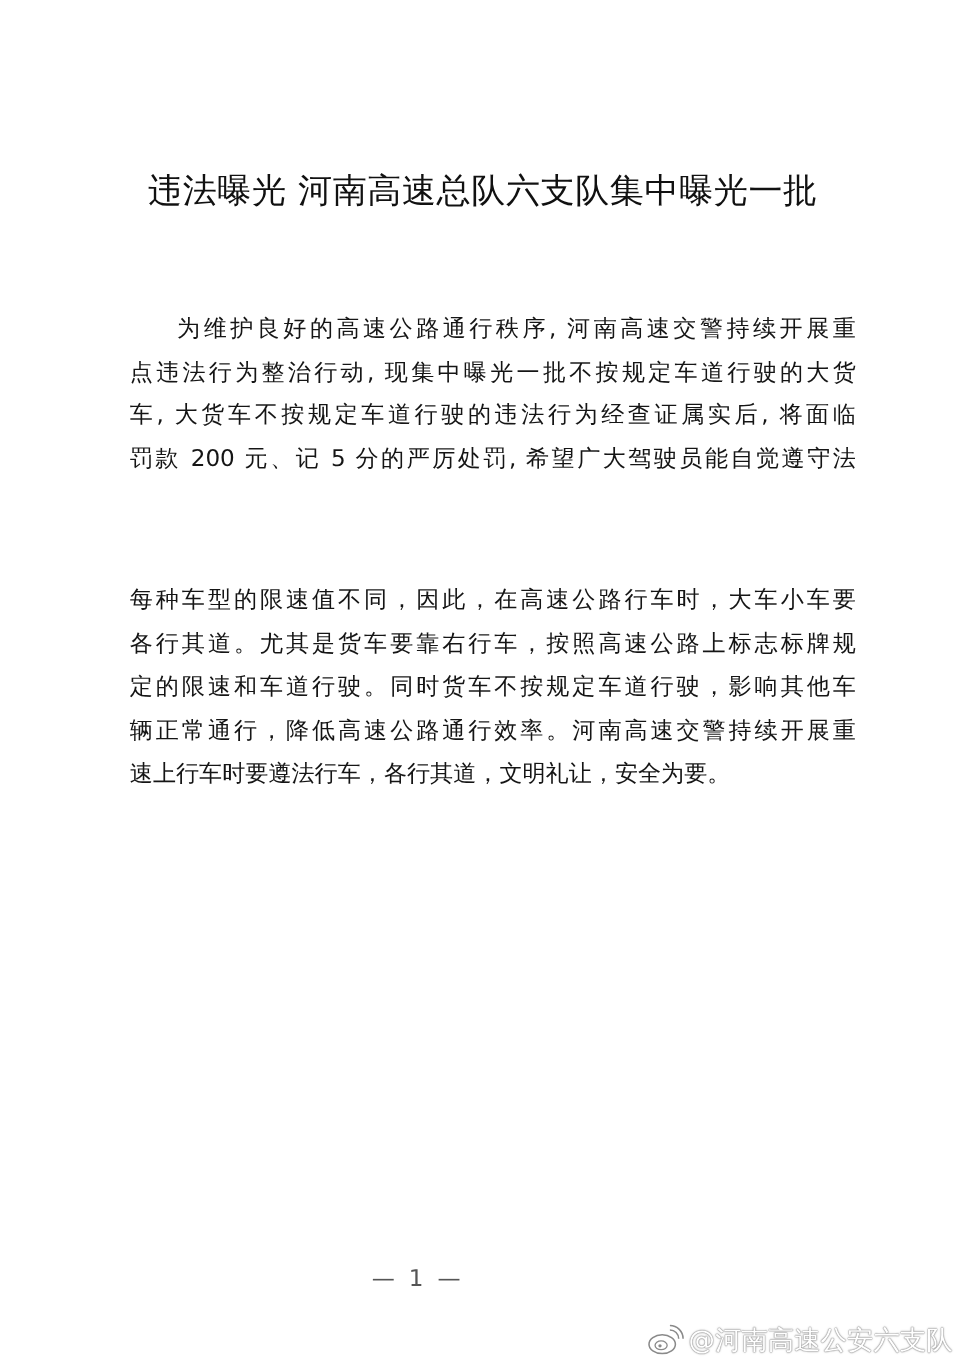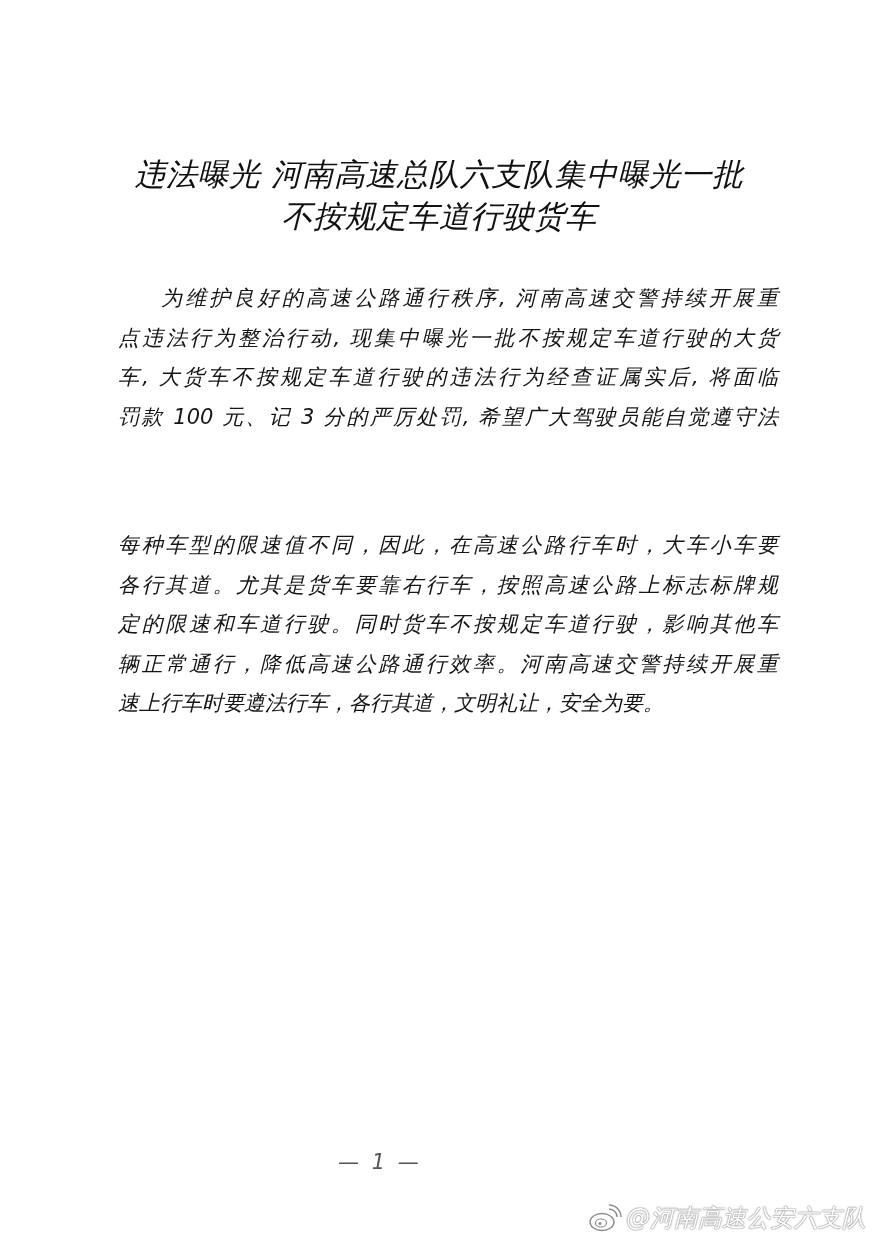--- a/index.html
+++ b/index.html
@@ -13,21 +13,20 @@
       position: relative;
       overflow: hidden;
       font-family: "DejaVu Sans", "Liberation Sans", sans-serif;
       color: #111111;
     }
     .page {
       position: absolute;
       left: 0; top: 0;
       width: 878px; height: 1241px;
       background: #ffffff;
-      font-style: italic;
     }
     .title {
       position: absolute;
       left: 0;
       width: 878px;
       text-align: center;
       font-size: 31px;
       line-height: 44px;
       letter-spacing: 0.5px;
       font-weight: 500;
@@ -82,27 +81,26 @@
       margin-right: 4px;
       display: inline-block;
     }
   </style>
 </head>
 <body>
 
 <div class="page">
 
   <div class="title line1">违法曝光  河南高速总队六支队集中曝光一批</div>
-  <div class="title line2">不按规定车道行驶货车</div>
 
   <div class="para para1">
     <span class="line indent">为维护良好的高速公路通行秩序, 河南高速交警持续开展重</span>
     <span class="line">点违法行为整治行动, 现集中曝光一批不按规定车道行驶的大货</span>
     <span class="line">车, 大货车不按规定车道行驶的违法行为经查证属实后, 将面临</span>
-    <span class="line">罚款 100 元、记 3 分的严厉处罚, 希望广大驾驶员能自觉遵守法</span>
+    <span class="line">罚款 200 元、记 5 分的严厉处罚, 希望广大驾驶员能自觉遵守法</span>
   </div>
 
   <div class="para para2">
     <span class="line">每种车型的限速值不同，因此，在高速公路行车时，大车小车要</span>
     <span class="line">各行其道。尤其是货车要靠右行车，按照高速公路上标志标牌规</span>
     <span class="line">定的限速和车道行驶。同时货车不按规定车道行驶，影响其他车</span>
     <span class="line">辆正常通行，降低高速公路通行效率。河南高速交警持续开展重</span>
     <span class="line last">速上行车时要遵法行车，各行其道，文明礼让，安全为要。</span>
   </div>
 

